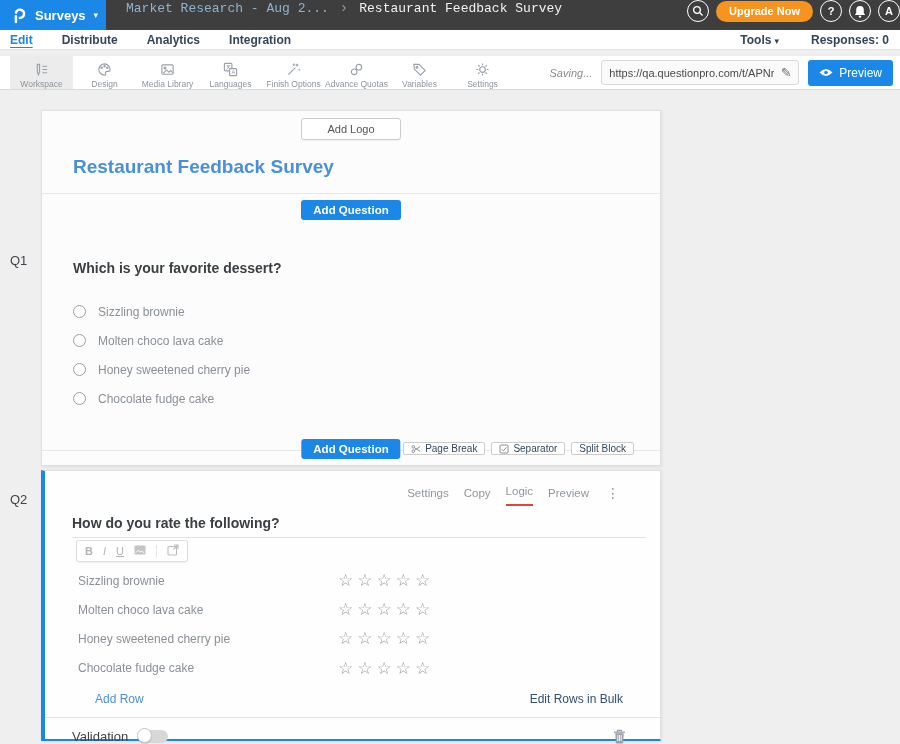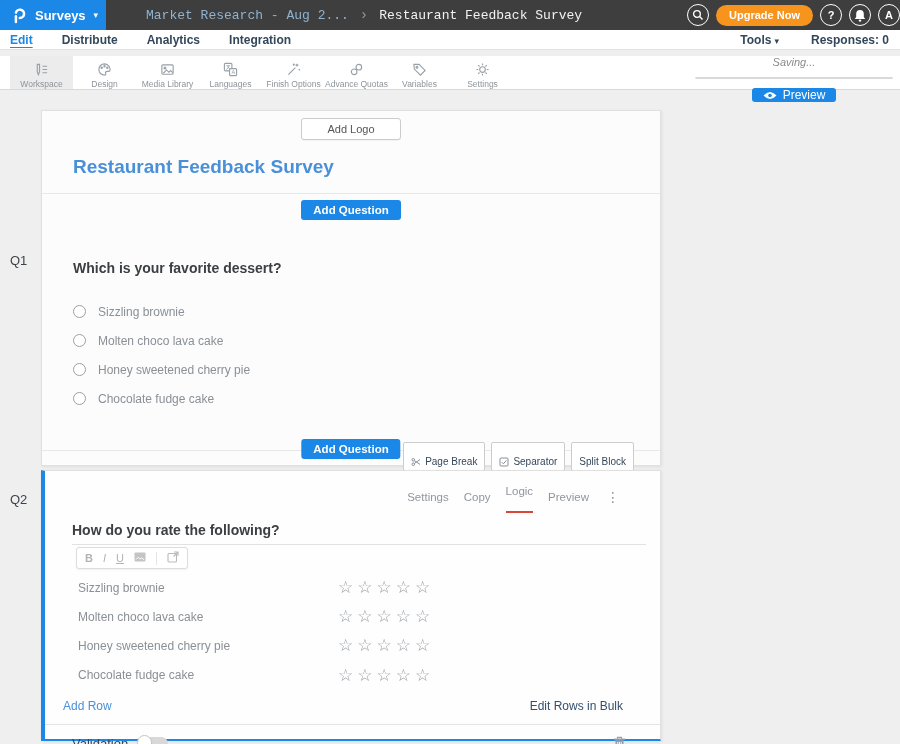--- a/index.html
+++ b/index.html
@@ -1,20 +1,20 @@
 <!DOCTYPE html>
 <html><head>
 <meta charset="utf-8">
 <style>
   * { margin:0; padding:0; box-sizing:border-box; }
   html,body { width:900px; height:744px; overflow:hidden; }
   body { font-family:"Liberation Sans","DejaVu Sans",sans-serif; background:#efeff0; position:relative; }
 
   
-  .topbar { position:absolute; top:0; left:0; right:0; height:30px; background:#3e3e3e; display:flex; align-items:center; color:#fff; z-index:5;gap:20px; }
+  .topbar { position:absolute; top:0; left:0; right:0; height:30px; background:#3e3e3e; display:flex; align-items:flex-start; color:#fff; z-index:5; }
   .logo-block { width:106px; height:30px; background:#1b87e6; display:flex; align-items:center; padding-left:11px; gap:7px; cursor:pointer; }
   .logo-block svg { flex:0 0 auto; }
   .product-label { font-size:13px; font-weight:bold; color:#fff; }
   .logo-block .caret { font-size:9px; color:#fff; margin-left:1px; }
   .crumbs { display:flex; align-items:center; gap:11px; margin-left:20px; font-size:13px;font-family:Liberation Mono, monospace; }
   .crumb-folder { color:#8fb2cf; cursor:pointer; }
   .crumb-chev { color:#9b9b9b; font-size:14px; }
   .crumb-survey { color:#f2f2f2; }
   .topbar-right { margin-left:auto; display:flex; align-items:center; gap:7px; }
   .circle-btn { width:22px; height:22px; border:1.6px solid #fff; border-radius:50%; display:flex; align-items:center; justify-content:center; font-size:11px; font-weight:bold; color:#fff; cursor:pointer; background:transparent; }
@@ -26,21 +26,21 @@
   .subnav-item.active { color:#1b87e6; text-decoration:underline; text-underline-offset:3px; }
   .subnav-right { margin-left:auto; display:flex; align-items:center; gap:32px; padding-right:1px; }
   .subnav-right .caret { font-size:9px; margin-left:3px; }
   .tools-menu { cursor:pointer; }
 
   
   .toolbar { position:absolute; top:56px; left:0; right:0; height:34px; background:#fff; border-bottom:1px solid #d9d9d9; display:flex; align-items:stretch; padding-left:10px; z-index:3; }
   .tool { width:63px; display:flex; flex-direction:column; align-items:center; justify-content:flex-end; gap:2px; color:#8d949b; font-size:8.5px; cursor:pointer; }
   .tool.active { background:#ececec; }
   .tool svg { display:block; }
-  .toolbar-right { margin-left:auto; display:flex; align-items:center; gap:9px; padding-right:7px;flex-direction:column; }
+  .toolbar-right { margin-left:auto; display:flex; align-items:center; gap:9px; padding-right:7px; }
   .saving { font-style:italic; font-size:11px; color:#8b8b8b; }
   .url-box { display:flex; align-items:center; width:198px; height:25px; border:1px solid #d9d9d9; border-radius:3px; background:#fafafa; overflow:hidden; }
   .url-text { flex:1; padding:0 7px; font-size:11px; color:#4a4a4a; white-space:nowrap; overflow:hidden; }
   .url-edit { width:24px; text-align:center; color:#6f6f6f; font-size:13px; cursor:pointer; }
   .preview-btn { display:flex; align-items:center; gap:6px; background:#1b87e6; border:none; color:#fff; height:26px; padding:0 11px; border-radius:3px; font-size:12px; font-family:inherit; cursor:pointer; }
 
   
   .main { position:absolute; top:90px; left:0; right:0; bottom:0; background:#efeff0; }
   .q-gutter { position:absolute; left:10px; font-size:13px; color:#3f4449; }
   #q1-gutter { top:163px; }
@@ -59,40 +59,40 @@
   .addq-btn { background:#1b87e6; border:none; color:#fff; border-radius:3px; padding:4px 12px; font-size:11.5px; font-weight:bold; font-family:inherit; cursor:pointer; }
   .q1-text { margin:40px 0 0 31px; font-size:14px; font-weight:600; color:#3c4043; cursor:text; }
   .q1-options { margin:21px 0 0 31px; }
   .option-row { display:flex; align-items:center; gap:12px; height:29px; }
   .radio { width:13px; height:13px; border:1.5px solid #9aa0a5; border-radius:50%; background:#fff; cursor:pointer; flex:0 0 auto; }
   .option-label { font-size:12px; color:#8a9096; }
   .block1-bottom { position:absolute; left:0; right:0; bottom:0; height:30px; }
   .block1-bottom .rule { position:absolute; left:0; right:0; top:15px; border-top:1px solid #e8e8e8; }
   .block1-bottom .addq-btn { position:absolute; left:50%; transform:translateX(-50%); top:4px; }
   .block-tools { position:absolute; right:26px; top:7px; display:flex; gap:6px; }
-  .block-tool { display:flex; align-items:center; gap:4px; background:#fff; border:1px solid #ccc; border-radius:2px; font-size:10px; color:#33475b; padding:13px 7px; font-family:inherit; cursor:pointer; }
+  .block-tool { display:flex; align-items:center; gap:4px; background:#fff; border:1px solid #ccc; border-radius:2px; font-size:10px; color:#33475b; padding:0 7px; font-family:inherit; cursor:pointer; }
 
   
   .q2-actions { display:flex; justify-content:flex-end; align-items:center; gap:15px; padding:14px 40px 0 0; font-size:11.5px; color:#8f979e; }
   .q2-action { cursor:pointer; }
-  .q2-action.logic { padding-bottom:14px; border-bottom:2px solid #d8483a; margin-bottom:-5px; }
+  .q2-action.logic { padding-bottom:7px; border-bottom:2px solid #d8483a; margin-bottom:-5px; }
   .dots { font-size:14px; color:#8f979e; cursor:pointer; margin-left:2px; line-height:1; }
   .q2-title { margin:14px 14px 0 27px; font-size:14px; font-weight:600; color:#3c4043; padding-bottom:6px; border-bottom:1px solid #e2e2e2; cursor:text; }
   .fmt-toolbar { display:inline-flex; align-items:center; gap:10px; margin:2px 0 0 31px; background:#fff; border:1px solid #ddd; border-radius:3px; padding:3px 8px; box-shadow:0 1px 2px rgba(0,0,0,0.06); }
   .fmt-btn { font-size:11px; color:#b3b3b3; cursor:pointer; line-height:1; }
   .fmt-btn.b { font-weight:bold; }
   .fmt-btn.i { font-style:italic; }
   .fmt-btn.u { text-decoration:underline; }
   .fmt-sep { width:1px; height:13px; background:#e5e5e5; }
   .rate-rows { margin-top:4px; }
   .rate-row { display:flex; align-items:center; height:29.2px; }
   .row-label { flex:0 0 293px; padding-left:33px; font-size:12px; color:#8a9096; }
   .stars { font-size:17px; color:#9aa0a6; letter-spacing:4px; line-height:1; }
   .star { cursor:pointer; }
-  .q2-footer { display:flex; justify-content:space-between; align-items:center; padding:9px 37px 11px 18px; font-size:12px; }
+  .q2-footer { display:flex; justify-content:space-between; align-items:center; padding:9px 37px 11px 50px; font-size:12px; }
   .add-row-link { color:#4a90d9; cursor:pointer; }
   .edit-rows-link { color:#31506e; cursor:pointer;text-align:center; }
   .q2-divider { border:none; border-top:1px solid #e4e4e4; }
   .validation-row { display:flex; align-items:center; padding:11px 34px 0 27px; }
   .validation-label { font-size:13px; color:#3f4449; }
   .toggle { position:relative; width:30px; height:13px; background:#d8d8d8; border-radius:7px; margin-left:10px; cursor:pointer; }
   .toggle .knob { position:absolute; left:-1px; top:-1.5px; width:15px; height:15px; background:#fff; border:1px solid #c4c4c4; border-radius:50%; box-shadow:0 1px 1px rgba(0,0,0,0.15); }
   .trash { margin-left:auto; cursor:pointer; display:flex; }
 </style>
 </head>

